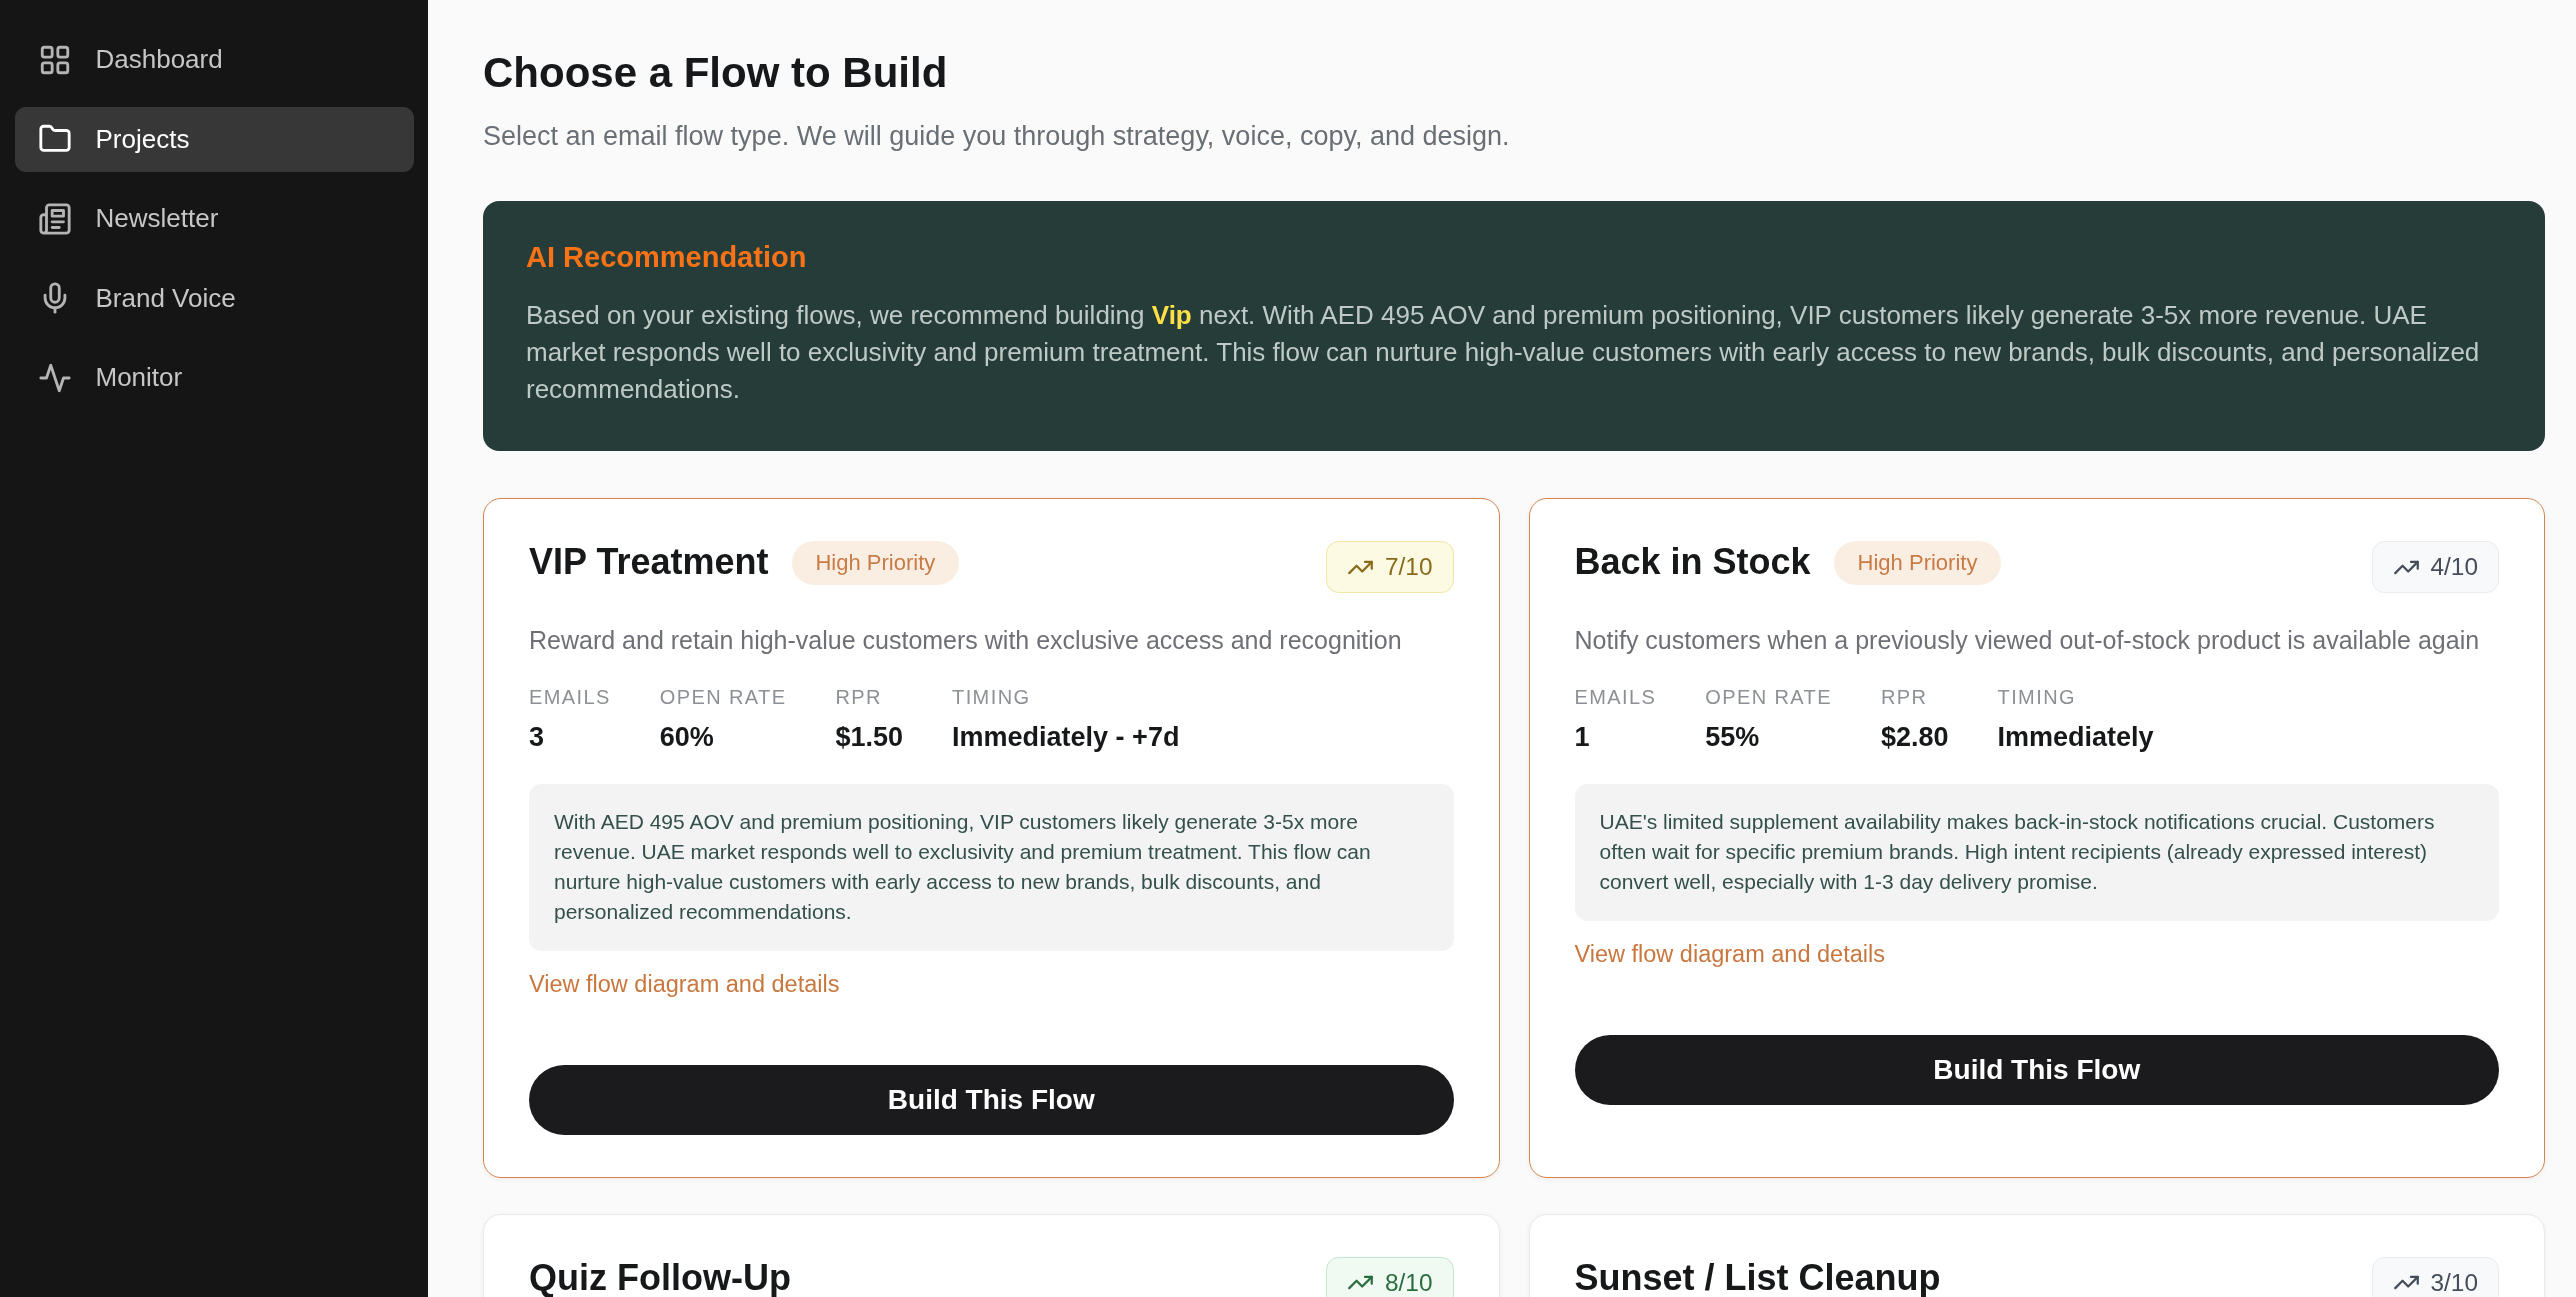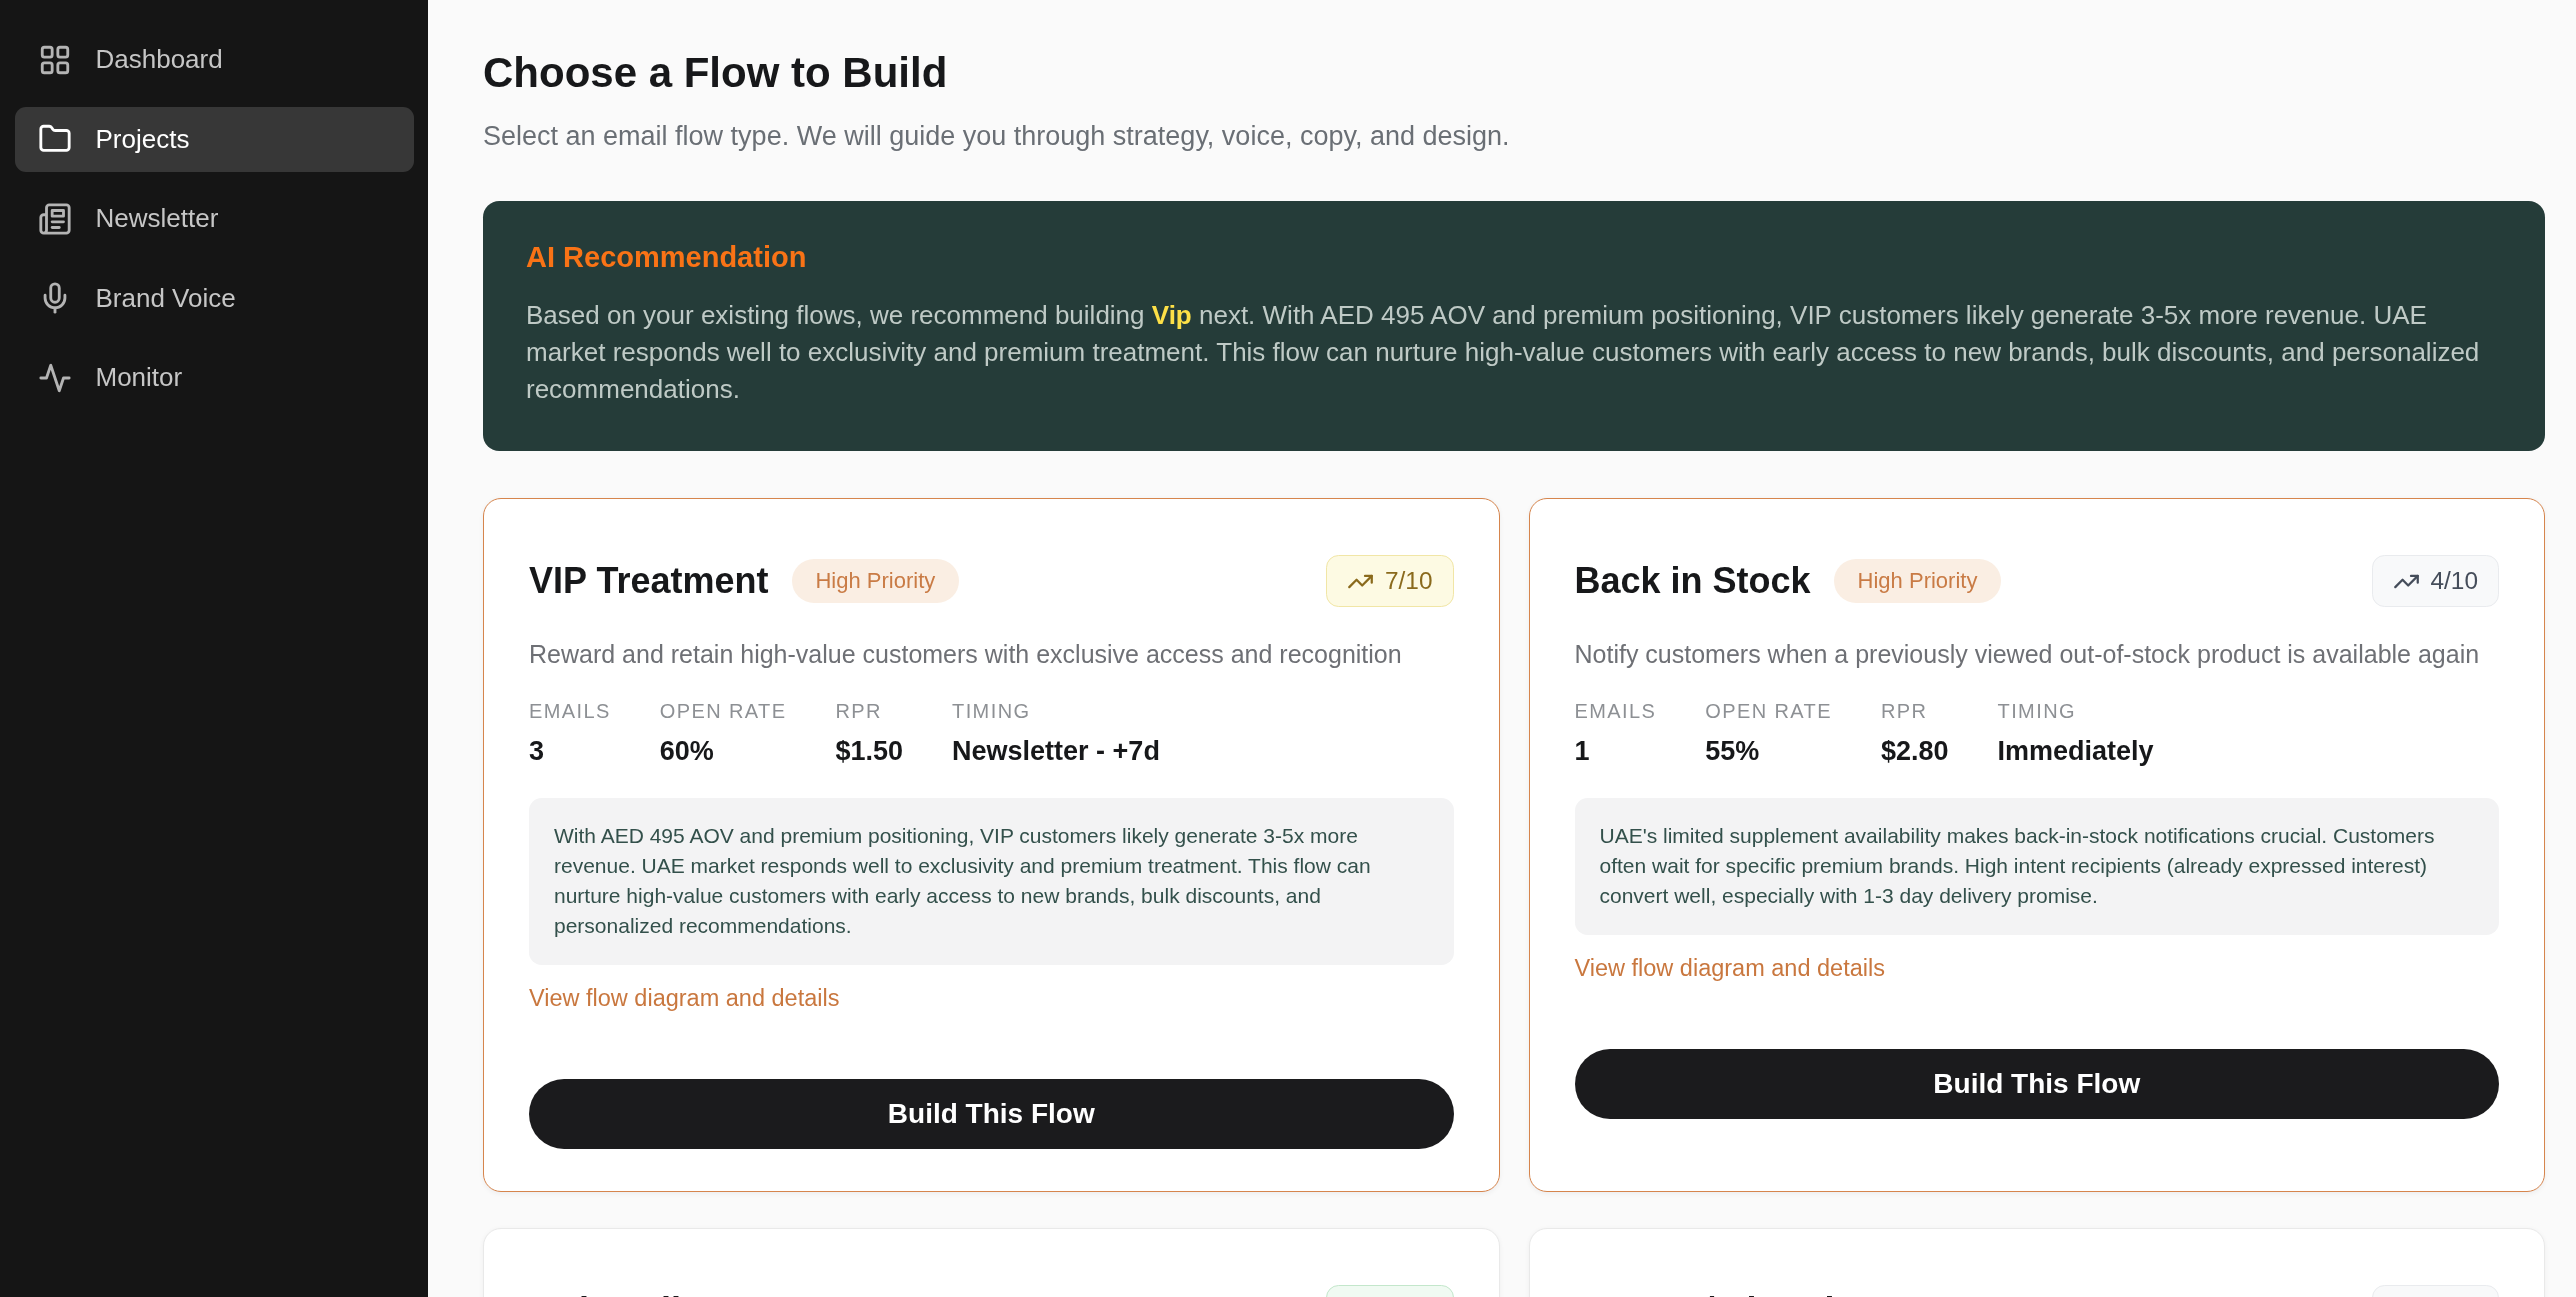--- a/index.html
+++ b/index.html
@@ -69,21 +69,21 @@
 
   .cards { margin-top: 47px; display: grid; grid-template-columns: 1fr 1fr; gap: 36px 29px; }
   .card {
     background: #ffffff; border: 1.8px solid #e9e9e9; border-radius: 18px;
     padding: 42px 45px; box-shadow: 0 1.8px 5.4px rgba(16,24,40,.05);
     display: flex; flex-direction: column;
   }
   .card.priority { border-color: #d6854d; }
   .card.row2 { min-height: 560px; }
 
-  .card-head { display: flex; align-items: center; gap: 23.5px; margin-top: 14px; }
+  .card-head { display: flex; align-items: flex-start; gap: 23.5px; }
   .card-title { font-size: 36px; font-weight: 700; color: #17181a; }
   .priority-badge {
     background: #faeee3; color: #c97b45; font-size: 22px;
     padding: 9px 23.5px; border-radius: 902px; white-space: nowrap;
   }
   .score-badge {
     margin-left: auto; display: flex; align-items: center; gap: 11px;
     font-size: 24.4px; padding: 11px 20px; border-radius: 12.6px; border: 1.8px solid;
     white-space: nowrap;
   }
@@ -205,21 +205,21 @@
         <div>
           <div class="stat-label">OPEN RATE</div>
           <div class="stat-value">60%</div>
         </div>
         <div>
           <div class="stat-label">RPR</div>
           <div class="stat-value">$1.50</div>
         </div>
         <div>
           <div class="stat-label">TIMING</div>
-          <div class="stat-value">Newsletter - +7d</div>
+          <div class="stat-value">Immediately - +7d</div>
         </div>
       </div>
       <div class="insight">With AED 495 AOV and premium positioning, VIP customers likely generate 3-5x more revenue. UAE market responds well to exclusivity and premium treatment. This flow can nurture high-value customers with early access to new brands, bulk discounts, and personalized recommendations.</div>
       <button class="flow-link">View flow diagram and details</button>
       <button class="build-btn">Build This Flow</button>
     </article>
 
     <article class="card priority">
       <div class="card-head">
         <h2 class="card-title">Back in Stock</h2>

